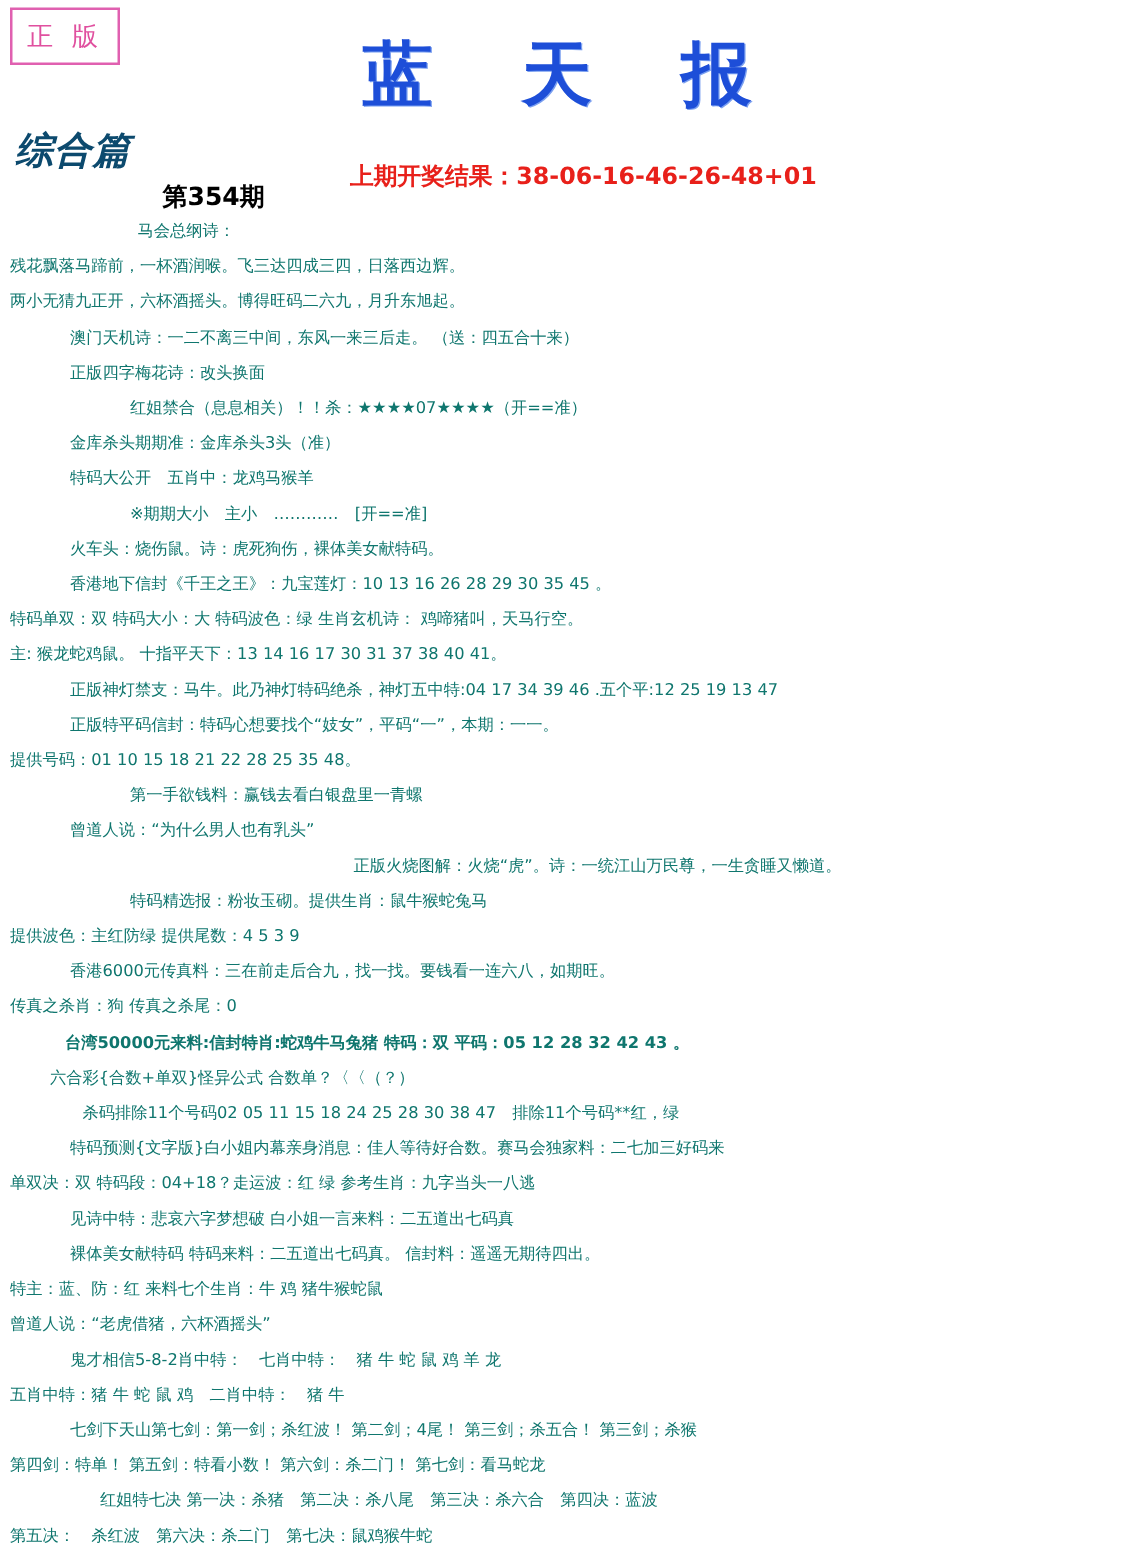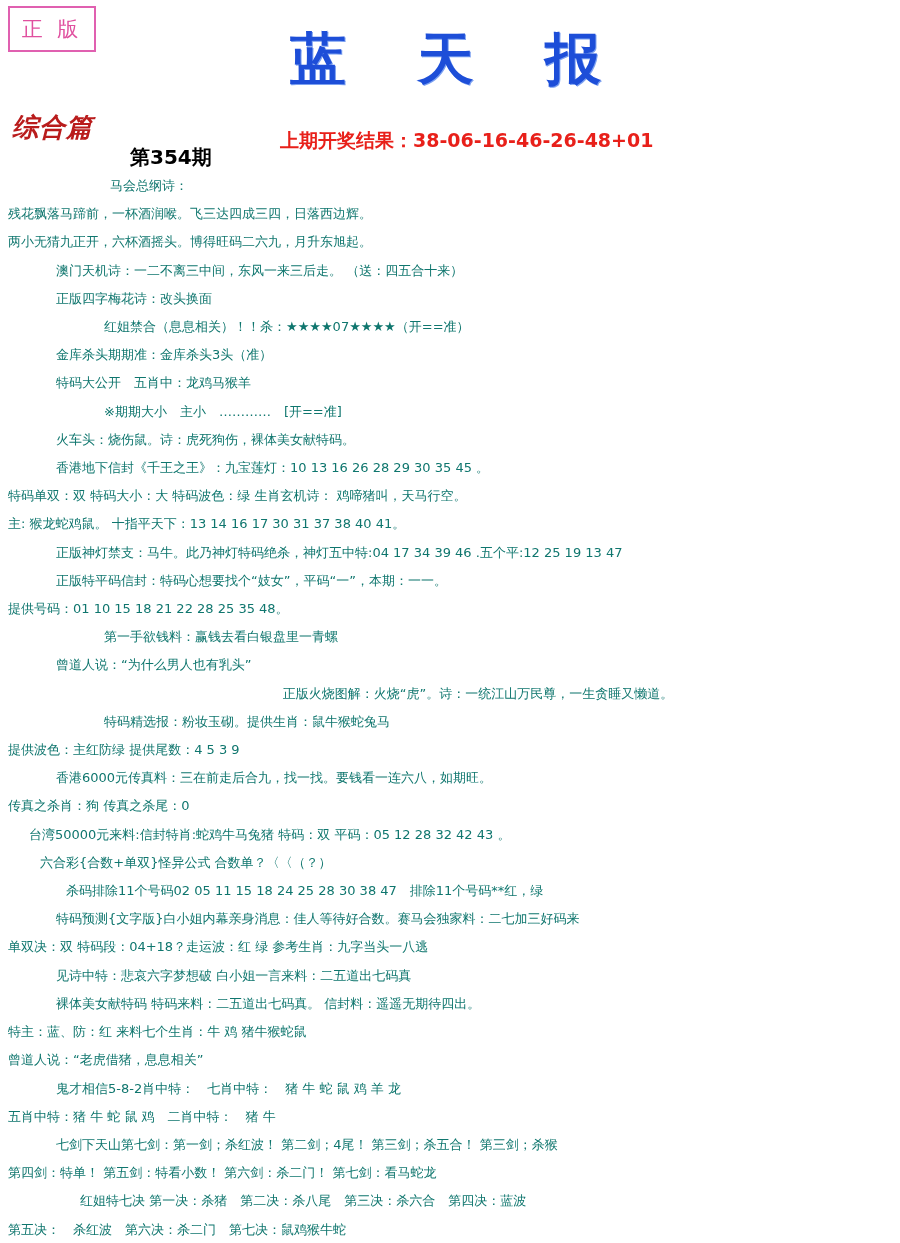--- a/index.html
+++ b/index.html
@@ -45,24 +45,24 @@
     font-size: 56px;
     font-weight: bold;
     letter-spacing: 26px;
     color: #1d4ed8;
     font-family: "DejaVu Serif", "Liberation Serif", serif;
     text-shadow: 1px 1px 0 #7ba0f0;
   }
   .section-label {
     position: absolute;
     left: 12px;
-    top: 110px;
-    font-size: 26px;
+    top: 100px;
+    font-size: 30px;
     font-weight: bold;
-    color: #b91c1c;
+    color: #0c4a6e;
     font-family: "DejaVu Serif", "Liberation Serif", serif;
     font-style: italic;
     letter-spacing: 1px;
   }
   .last-draw {
     position: absolute;
     left: 280px;
     top: 128px;
     font-size: 19px;
     color: #e8201a;
@@ -127,29 +127,29 @@
       <div class="line" style="padding-left: 56px;"><span class="txt">正版神灯禁支：马牛。此乃神灯特码绝杀，神灯五中特:04 17 34 39 46 .五个平:12 25 19 13 47</span></div>
       <div class="line" style="padding-left: 56px;"><span class="txt">正版特平码信封：特码心想要找个“妓女”，平码“一”，本期：一一。</span></div>
       <div class="line" style="padding-left: 8px;"><span class="txt">提供号码：01 10 15 18 21 22 28 25 35 48。</span></div>
       <div class="line" style="padding-left: 104px;"><span class="txt">第一手欲钱料：赢钱去看白银盘里一青螺</span></div>
       <div class="line" style="padding-left: 56px;"><span class="txt">曾道人说：“为什么男人也有乳头”</span></div>
       <div class="line" style="padding-left: 56px; text-align: center;"><span class="txt">正版火烧图解：火烧“虎”。诗：一统江山万民尊，一生贪睡又懒道。</span></div>
       <div class="line" style="padding-left: 104px;"><span class="txt">特码精选报：粉妆玉砌。提供生肖：鼠牛猴蛇兔马</span></div>
       <div class="line" style="padding-left: 8px;"><span class="txt">提供波色：主红防绿 提供尾数：4 5 3 9</span></div>
       <div class="line" style="padding-left: 56px;"><span class="txt">香港6000元传真料：三在前走后合九，找一找。要钱看一连六八，如期旺。</span></div>
       <div class="line" style="padding-left: 8px;"><span class="txt">传真之杀肖：狗 传真之杀尾：0</span></div>
-      <div class="line" style="padding-left: 29px;"><span class="txt">台湾50000元来料:信封特肖:蛇鸡牛马兔猪 特码：双 平码：05 12 28 32 42 43 。</span></div>
+      <div class="line" style="padding-left: 52px; font-weight: bold;"><span class="txt">台湾50000元来料:信封特肖:蛇鸡牛马兔猪 特码：双 平码：05 12 28 32 42 43 。</span></div>
       <div class="line" style="padding-left: 40px;"><span class="txt">六合彩{合数+单双}怪异公式 合数单？〈〈（？）</span></div>
       <div class="line" style="padding-left: 66px;"><span class="txt">杀码排除11个号码02 05 11 15 18 24 25 28 30 38 47　排除11个号码**红，绿</span></div>
       <div class="line" style="padding-left: 56px;"><span class="txt">特码预测{文字版}白小姐内幕亲身消息：佳人等待好合数。赛马会独家料：二七加三好码来</span></div>
       <div class="line" style="padding-left: 8px;"><span class="txt">单双决：双 特码段：04+18？走运波：红 绿 参考生肖：九字当头一八逃</span></div>
       <div class="line" style="padding-left: 56px;"><span class="txt">见诗中特：悲哀六字梦想破 白小姐一言来料：二五道出七码真</span></div>
       <div class="line" style="padding-left: 56px;"><span class="txt">裸体美女献特码 特码来料：二五道出七码真。 信封料：遥遥无期待四出。</span></div>
       <div class="line" style="padding-left: 8px;"><span class="txt">特主：蓝、防：红 来料七个生肖：牛 鸡 猪牛猴蛇鼠</span></div>
-      <div class="line" style="padding-left: 8px;"><span class="txt">曾道人说：“老虎借猪，息息相关”</span></div>
+      <div class="line" style="padding-left: 8px;"><span class="txt">曾道人说：“老虎借猪，六杯酒摇头”</span></div>
       <div class="line" style="padding-left: 56px;"><span class="txt">鬼才相信5-8-2肖中特：　七肖中特：　猪 牛 蛇 鼠 鸡 羊 龙</span></div>
       <div class="line" style="padding-left: 8px;"><span class="txt">五肖中特：猪 牛 蛇 鼠 鸡　二肖中特：　猪 牛</span></div>
       <div class="line" style="padding-left: 56px;"><span class="txt">七剑下天山第七剑：第一剑；杀红波！ 第二剑；4尾！ 第三剑；杀五合！ 第三剑；杀猴</span></div>
       <div class="line" style="padding-left: 8px;"><span class="txt">第四剑：特单！ 第五剑：特看小数！ 第六剑：杀二门！ 第七剑：看马蛇龙</span></div>
       <div class="line" style="padding-left: 80px;"><span class="txt">红姐特七决 第一决：杀猪　第二决：杀八尾　第三决：杀六合　第四决：蓝波</span></div>
       <div class="line" style="padding-left: 8px;"><span class="txt">第五决：　杀红波　第六决：杀二门　第七决：鼠鸡猴牛蛇</span></div>
     </div>
 
 </div>
 

